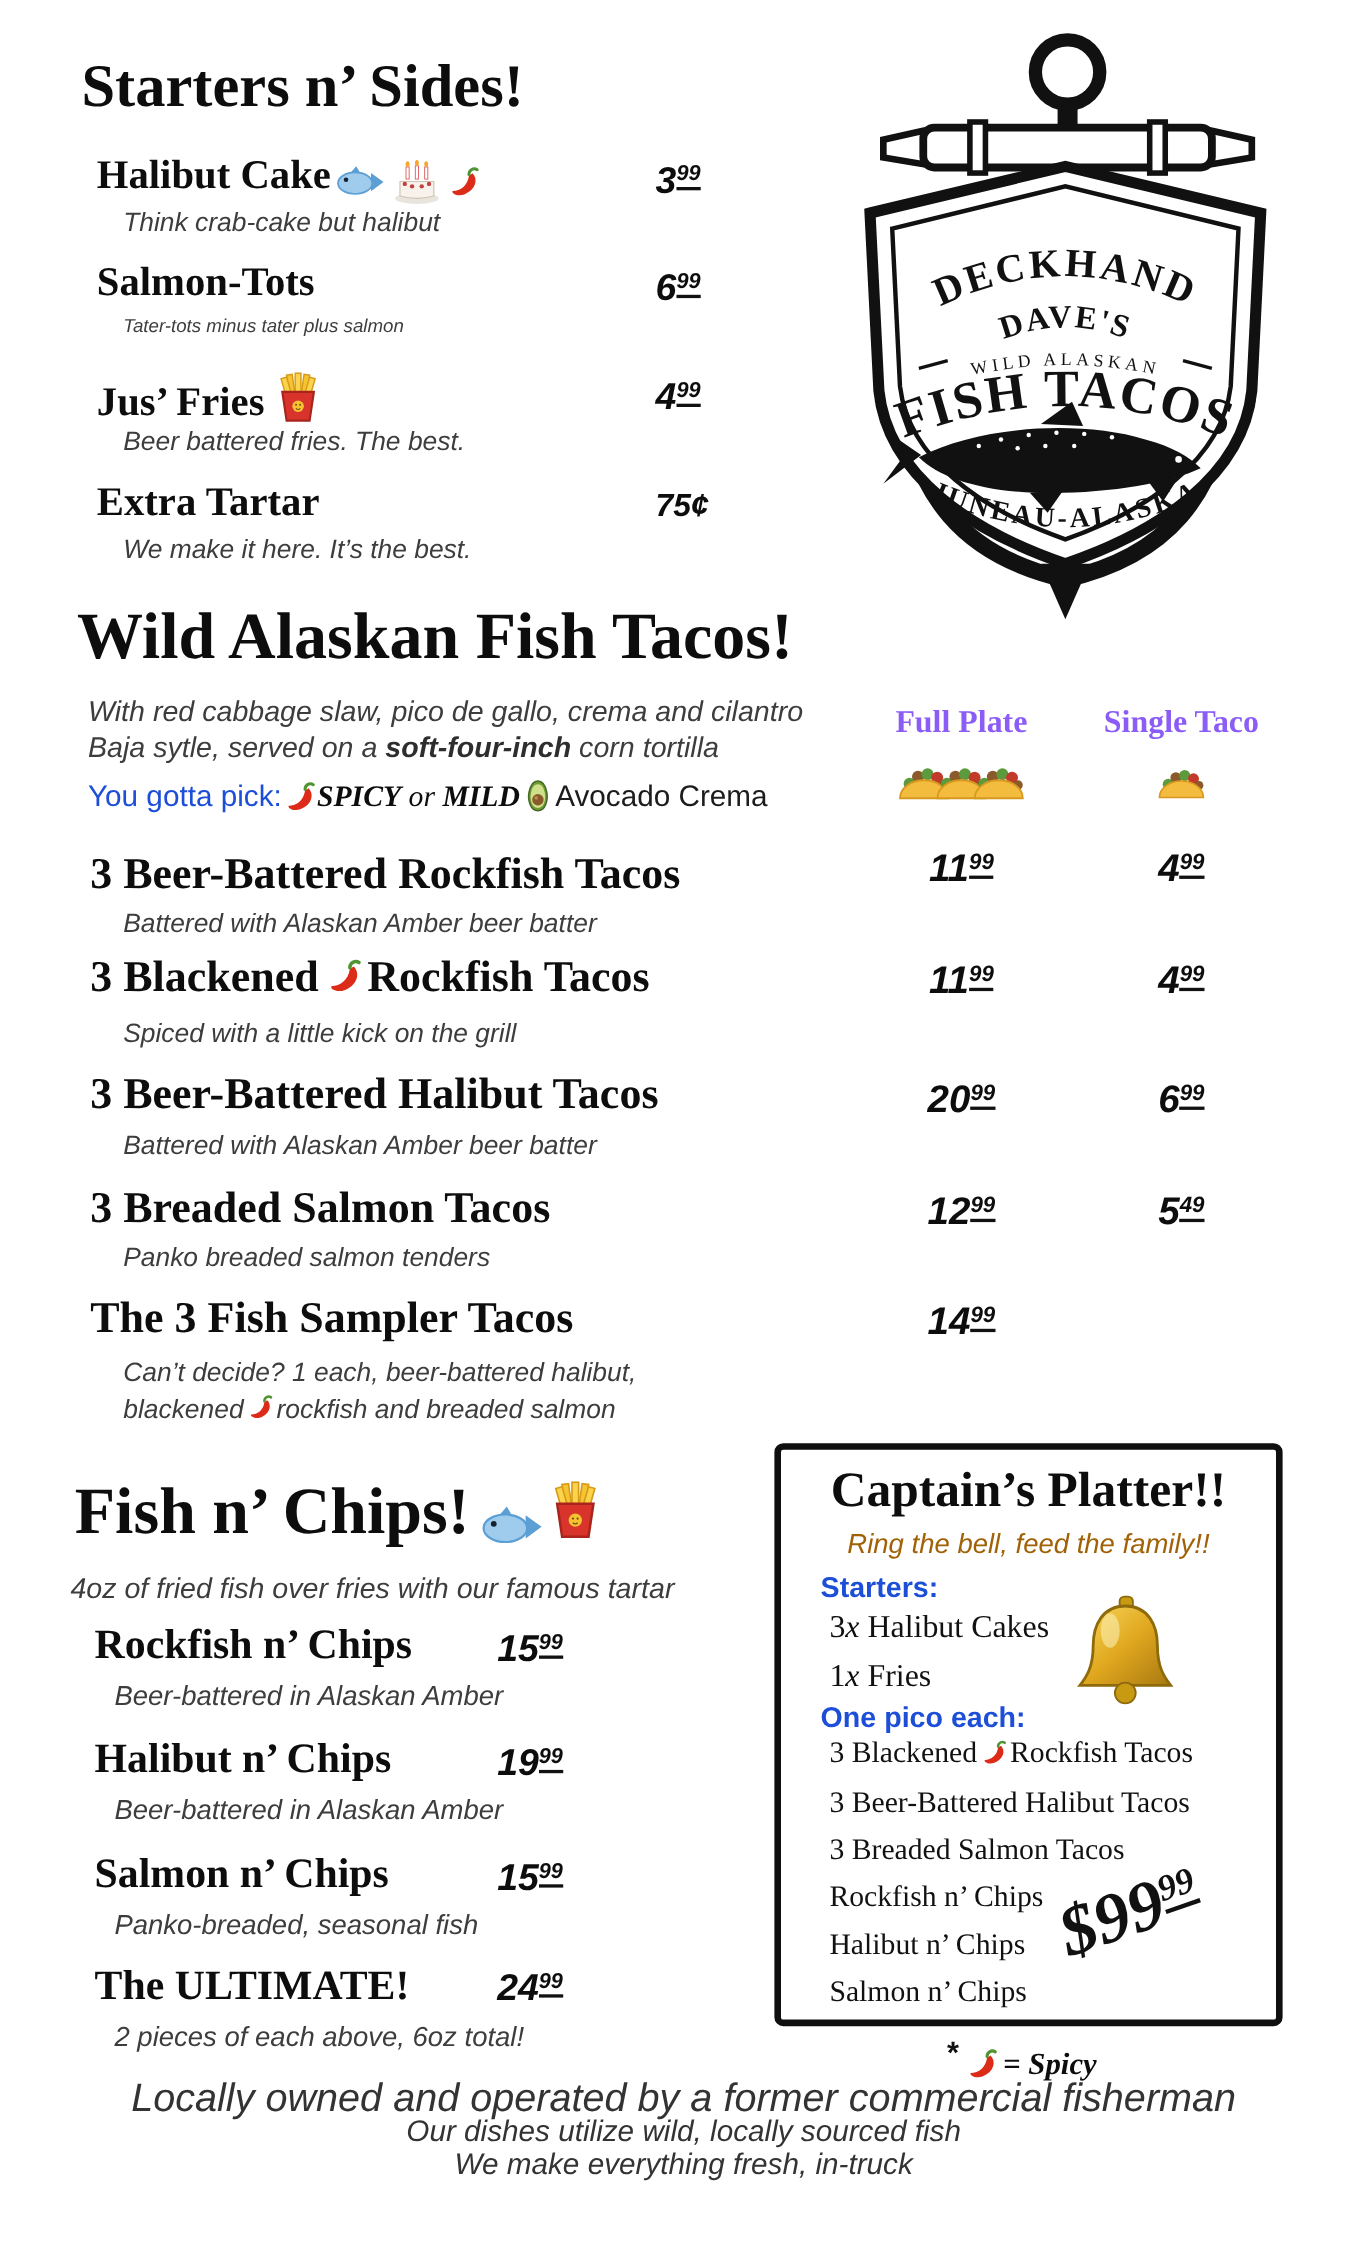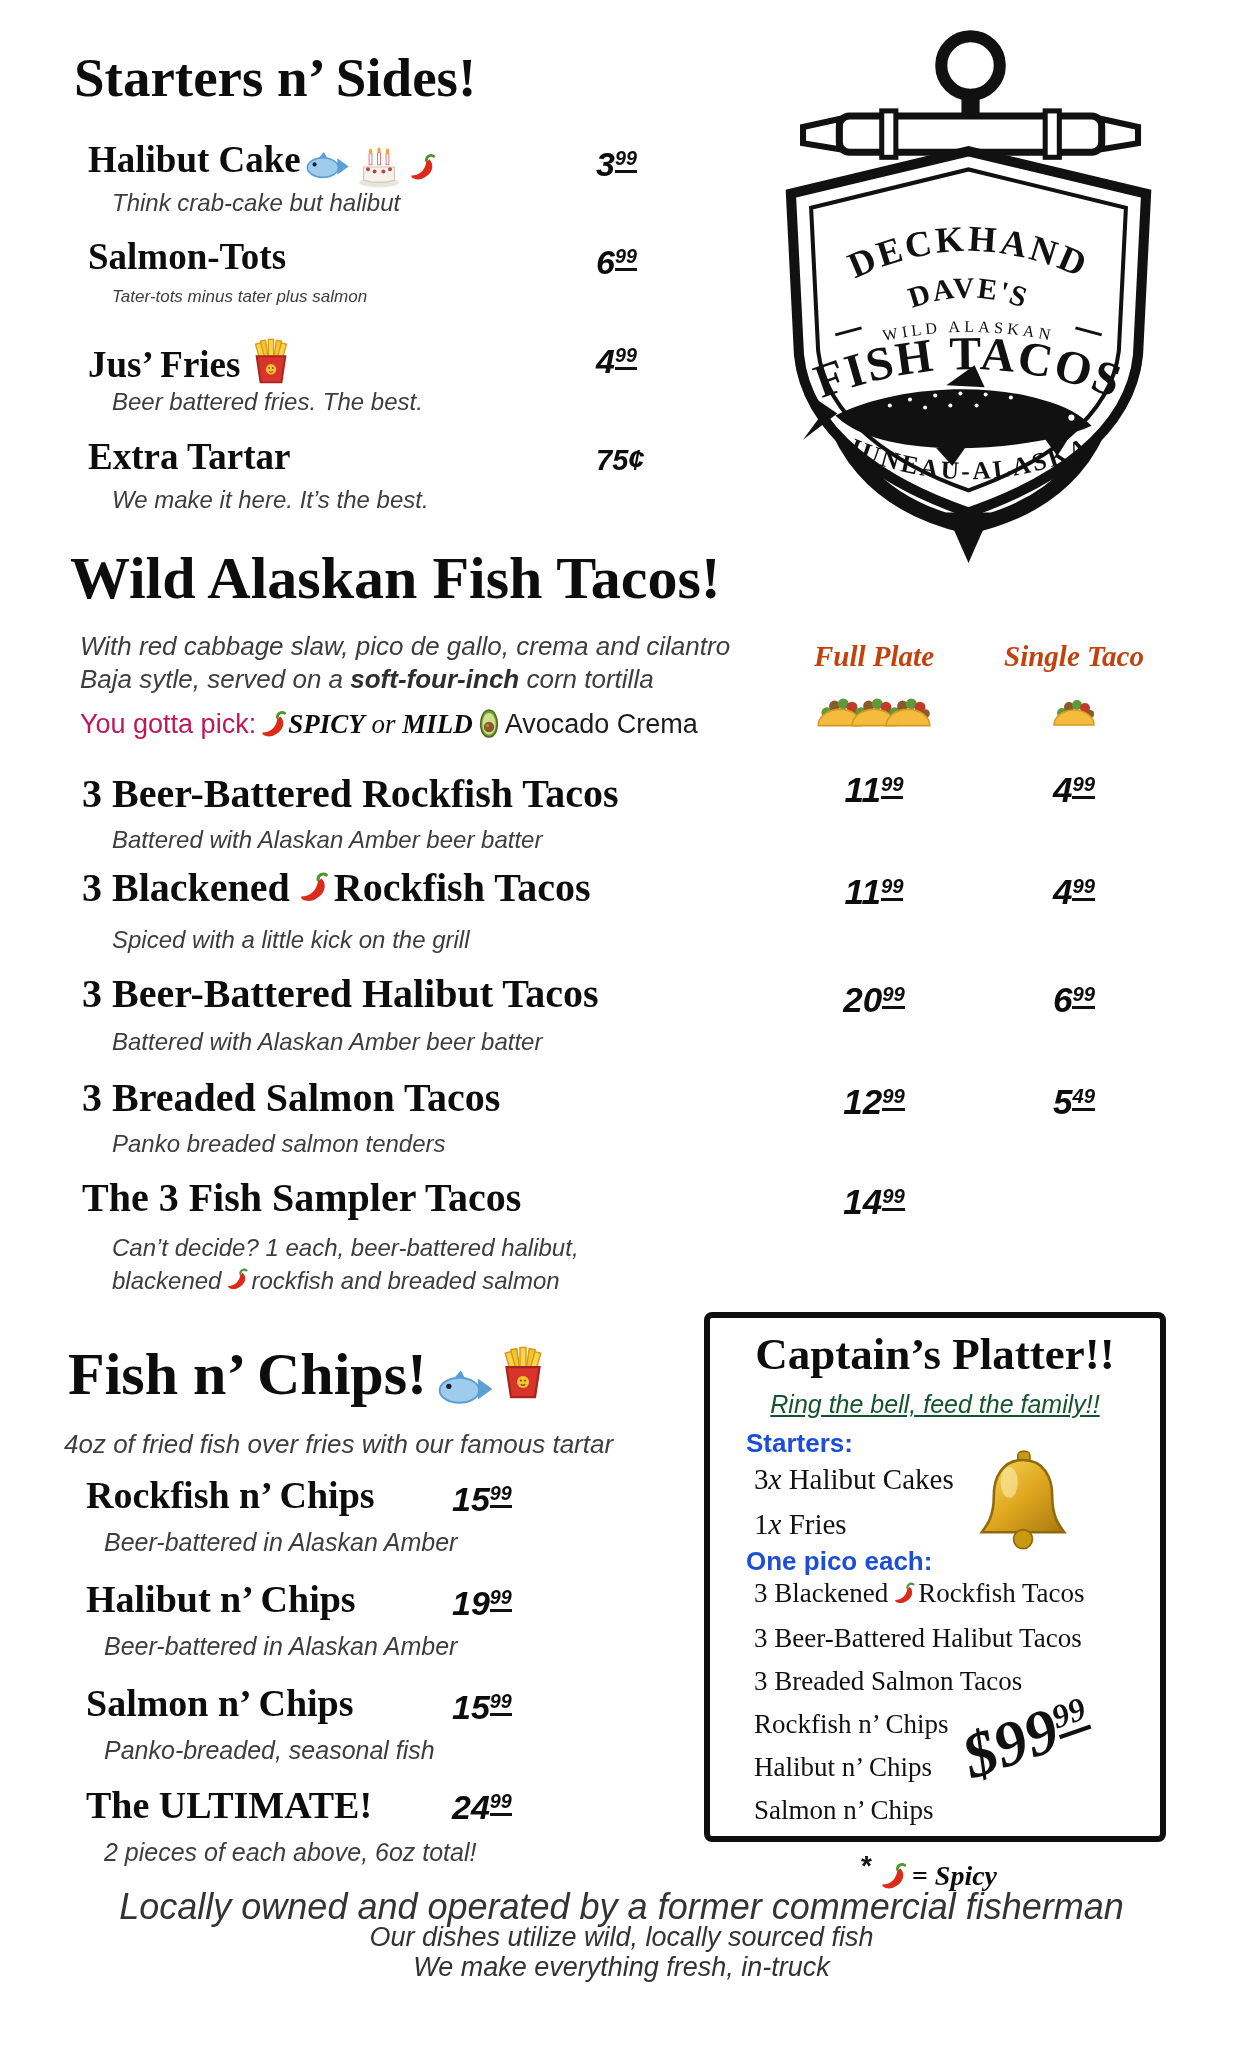--- a/index.html
+++ b/index.html
@@ -6,21 +6,21 @@
   .page{position:relative;width:1243px;height:2048px;background:#ffffff;color:#111;overflow:hidden;}
   .abs{position:absolute;}
   .nw{white-space:nowrap;line-height:1;}
   .t-serif{font-family:"Liberation Serif","DejaVu Serif",serif;}
   .t-sans{font-family:"Liberation Sans","DejaVu Sans",sans-serif;}
   .h1{font-family:"Liberation Serif","DejaVu Serif",serif;font-weight:bold;color:#0d0d0d;line-height:1;}
   .item-name{font-family:"Liberation Serif","DejaVu Serif",serif;font-weight:bold;color:#0d0d0d;line-height:1;}
   .desc{font-family:"Liberation Sans","DejaVu Sans",sans-serif;font-style:italic;color:#3d3d3d;line-height:1.15;}
   .price{font-family:"Liberation Sans","DejaVu Sans",sans-serif;font-weight:bold;font-style:italic;color:#0d0d0d;line-height:1;}
   .price .c{font-size:0.58em;vertical-align:0.55em;border-bottom:3px solid #111;padding-bottom:1px;line-height:1;}
-  .colhead{font-family:"Liberation Serif","DejaVu Serif",serif;font-style:italic;font-weight:600;color:#c2410c;line-height:1;}
+  .colhead{font-family:"Liberation Serif","DejaVu Serif",serif;font-weight:600;color:#8b5cf6;line-height:1;}
   .boldital{font-family:"Liberation Sans","DejaVu Sans",sans-serif;font-weight:bold;color:#1d4ed8;line-height:1;}
   .serifital{font-family:"Liberation Serif","DejaVu Serif",serif;font-style:italic;color:#0d0d0d;line-height:1;}
   .ic{display:inline-block;vertical-align:middle;}
   .center{text-align:center;}
 </style>
 </head>
 <body>
 
 <div class="page">
 
@@ -140,21 +140,21 @@
           <circle cx="236" cy="392" r="2" fill="#fff"></circle>
       </g>
     </svg>
   </div>
 
   <div class="abs h1 nw" style="left:70px;top:548px;font-size:60px;">Wild Alaskan Fish Tacos!</div>
   <div class="abs desc nw" style="left:80px;top:632px;font-size:26px;">With red cabbage slaw, pico de gallo, crema and cilantro</div>
   <div class="abs nw" style="left:80px;top:665px;font-size:26px;"><span class="desc">Baja sytle, served on a </span><span class="desc" style="font-weight:bold;font-style:italic;color:#2e2e2e;">soft-four-inch</span><span class="desc"> corn tortilla</span></div>
 
   <div class="abs nw" style="left:80px;top:708px;font-size:27px;">
-    <span class="t-sans" style="color:#be185d;">You gotta pick:</span><span class="ic"><svg width="32" height="32" viewBox="0 0 30 30">
+    <span class="t-sans" style="color:#1d4ed8;">You gotta pick:</span><span class="ic"><svg width="32" height="32" viewBox="0 0 30 30">
           <path d="M23 8 C28 13 26 22 16 26 C10 28 5 25 6 23 C13 23 19 18 20 10 Z" fill="#dd2b19"></path>
           <path d="M20 9 C20 5 24 3 27 5" fill="none" stroke="#4f9430" stroke-width="2.6" stroke-linecap="round"></path>
         </svg></span><span class="serifital" style="font-weight:600;">SPICY</span><span class="serifital"> or </span><span class="serifital" style="font-weight:600;">MILD</span><span class="ic" style="margin:0 2px;"><svg width="28" height="32" viewBox="0 0 28 32">
           <path d="M14 2 C19 2 21 7 22 12 C23.5 19 21 29 14 29 C7 29 4.5 19 6 12 C7 7 9 2 14 2 Z" fill="#6f9c33" stroke="#49682a" stroke-width="1.4"></path>
           <path d="M14 5 C18 5 19.5 9 20.3 13 C21.5 19 19.5 26.5 14 26.5 C8.5 26.5 6.5 19 7.7 13 C8.5 9 10 5 14 5 Z" fill="#cfe08a"></path>
           <circle cx="14" cy="19" r="5.2" fill="#8a5a2b"></circle>
           <circle cx="12.5" cy="17.5" r="1.6" fill="#b98b55"></circle>
         </svg></span><span class="t-sans" style="color:#1c1c1c;">Avocado Crema</span>
   </div>
 
@@ -265,21 +265,21 @@
   <div class="abs item-name nw" style="left:86px;top:1684px;font-size:38px;">Salmon n’ Chips</div>
   <div class="abs price nw" style="left:452px;top:1690px;font-size:34px;"><span>15</span><span class="c">99</span></div>
   <div class="abs desc nw" style="left:104px;top:1736px;font-size:25px;">Panko-breaded, seasonal fish</div>
 
   <div class="abs item-name nw" style="left:86px;top:1786px;font-size:38px;">The ULTIMATE!</div>
   <div class="abs price nw" style="left:452px;top:1790px;font-size:34px;"><span>24</span><span class="c">99</span></div>
   <div class="abs desc nw" style="left:104px;top:1838px;font-size:25px;">2 pieces of each above, 6oz total!</div>
 
   <div class="abs" style="left:704px;top:1312px;width:450px;height:518px;border:6px solid #0f0f0f;border-radius:8px;background:#fff;">
     <div class="abs item-name nw center" style="left:0;top:14px;width:100%;font-size:45px;">Captain’s Platter!!</div>
-    <div class="abs desc nw center" style="left:0;top:72px;width:100%;font-size:25px;color:#14532d;text-decoration:underline;">Ring the bell, feed the family!!</div>
+    <div class="abs desc nw center" style="left:0;top:72px;width:100%;font-size:25px;color:#a16207;">Ring the bell, feed the family!!</div>
 
     <div class="abs boldital nw" style="left:36px;top:112px;font-size:26px;">Starters:</div>
     <div class="abs nw" style="left:44px;top:147px;font-size:29px;"><span class="t-serif">3</span><span class="serifital">x</span><span class="t-serif"> Halibut Cakes</span></div>
     <div class="abs nw" style="left:44px;top:192px;font-size:29px;"><span class="t-serif">1</span><span class="serifital">x</span><span class="t-serif"> Fries</span></div>
 
     <div class="abs" style="left:258px;top:130px;">
       <svg width="110" height="110" viewBox="0 0 64 64">
           <defs>
             <linearGradient id="bellg" x1="0" y1="0" x2="1" y2="1">
               <stop offset="0" stop-color="#f9d95e"></stop>

